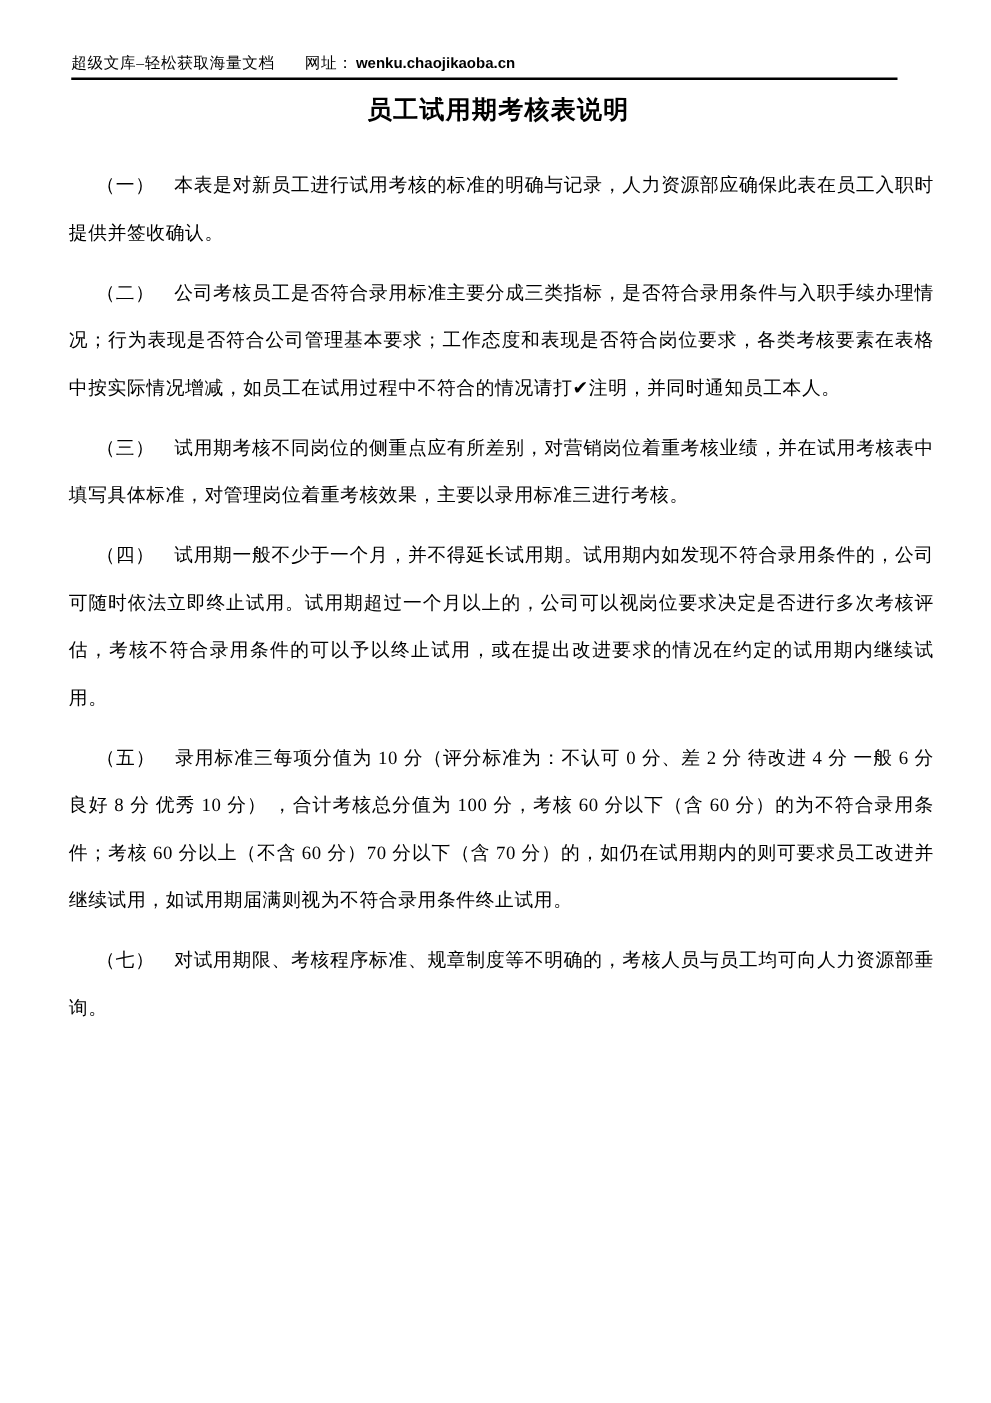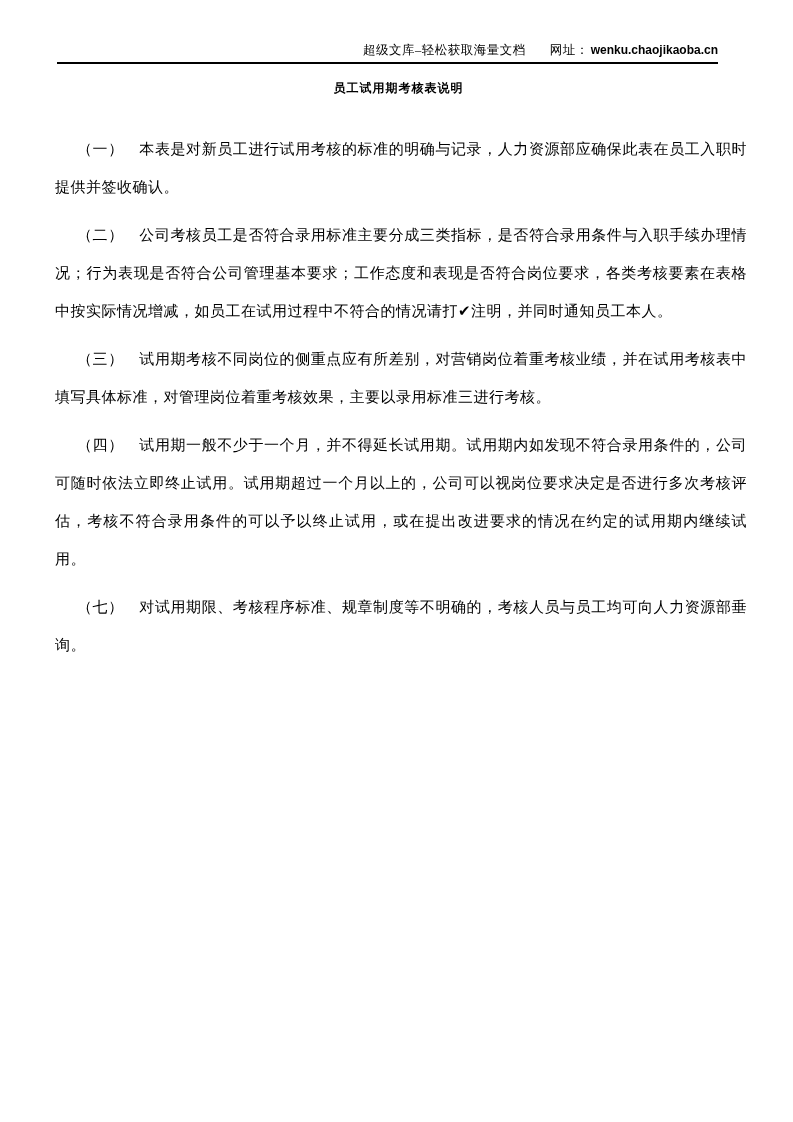--- a/index.html
+++ b/index.html
@@ -16,21 +16,20 @@
     overflow: hidden;
     font-family: "Liberation Serif", serif;
     color: #000000;
   }
   .header {
     margin-left: 57px;
     width: 661px;
     padding-top: 42px;
     padding-bottom: 4px;
     border-bottom: 2px solid #000000;
-    text-align: right;
     font-size: 12.5px;
     line-height: 16px;
     white-space: nowrap;
   }
   .header .site-name {
     font-family: "Liberation Serif", serif;
     letter-spacing: 0.5px;
   }
   .header .url-label {
     margin-left: 24px;
@@ -40,21 +39,21 @@
     font-family: "Liberation Sans", sans-serif;
     font-weight: bold;
     font-size: 12px;
     margin-left: 2px;
   }
   h1.doc-title {
     margin: 11px 0 0 4px;
     text-align: center;
     font-family: "Liberation Sans", sans-serif;
     font-weight: bold;
-    font-size: 12px;
+    font-size: 20px;
     line-height: 26px;
     letter-spacing: 1px;
   }
   .content {
     margin-left: 55px;
     margin-top: 29px;
     width: 692px;
     font-size: 15px;
     line-height: 38px;
     text-align: justify;
@@ -74,16 +73,17 @@
     <span class="site-name">超级文库–轻松获取海量文档</span><span class="url-label">网址：</span><span class="url">wenku.chaojikaoba.cn</span>
   </div>
 
   <h1 class="doc-title">员工试用期考核表说明</h1>
 
   <div class="content">
     <p>（一）　本表是对新员工进行试用考核的标准的明确与记录，人力资源部应确保此表在员工入职时提供并签收确认。</p>
     <p>（二）　公司考核员工是否符合录用标准主要分成三类指标，是否符合录用条件与入职手续办理情况；行为表现是否符合公司管理基本要求；工作态度和表现是否符合岗位要求，各类考核要素在表格中按实际情况增减，如员工在试用过程中不符合的情况请打✔注明，并同时通知员工本人。</p>
     <p>（三）　试用期考核不同岗位的侧重点应有所差别，对营销岗位着重考核业绩，并在试用考核表中填写具体标准，对管理岗位着重考核效果，主要以录用标准三进行考核。</p>
     <p>（四）　试用期一般不少于一个月，并不得延长试用期。试用期内如发现不符合录用条件的，公司可随时依法立即终止试用。试用期超过一个月以上的，公司可以视岗位要求决定是否进行多次考核评估，考核不符合录用条件的可以予以终止试用，或在提出改进要求的情况在约定的试用期内继续试用。</p>
+    <p>（五）　录用标准三每项分值为 10 分（评分标准为：不认可 0 分、差 2 分  待改进 4 分  一般 6 分  良好 8 分  优秀 10 分） ，合计考核总分值为 100 分，考核 60 分以下（含 60 分）的为不符合录用条件；考核 60 分以上（不含 60 分）70 分以下（含 70 分）的，如仍在试用期内的则可要求员工改进并继续试用，如试用期届满则视为不符合录用条件终止试用。</p>
     <p>（七）　对试用期限、考核程序标准、规章制度等不明确的，考核人员与员工均可向人力资源部垂询。</p>
   </div>
 
 </div>
 
 </body></html>

